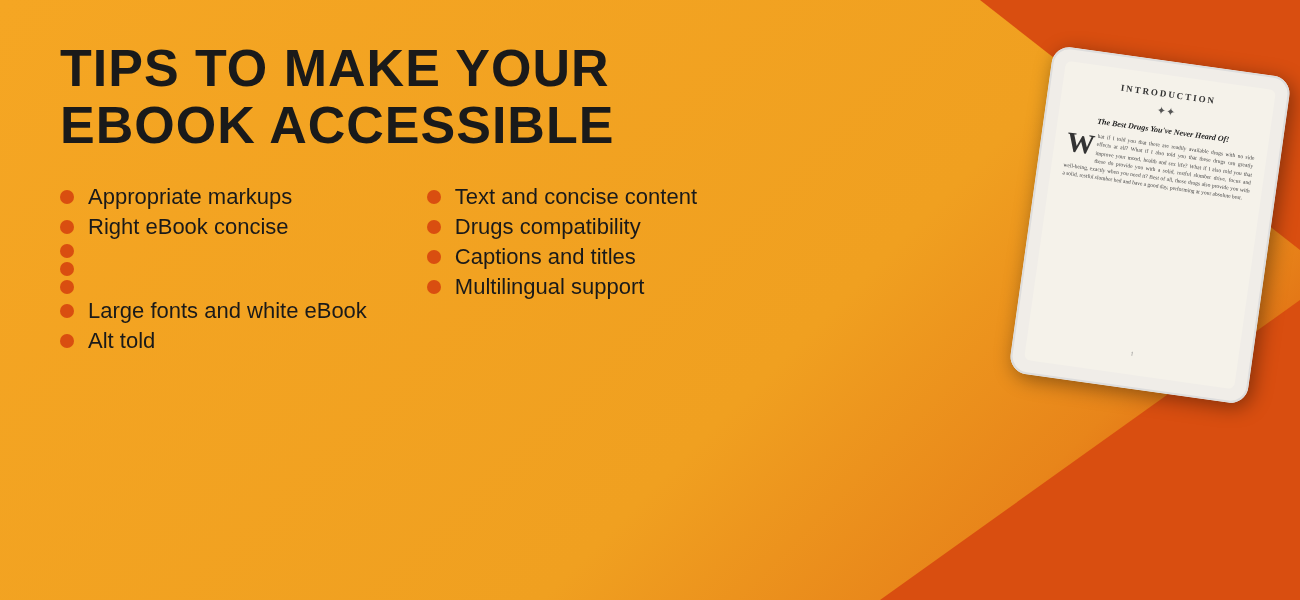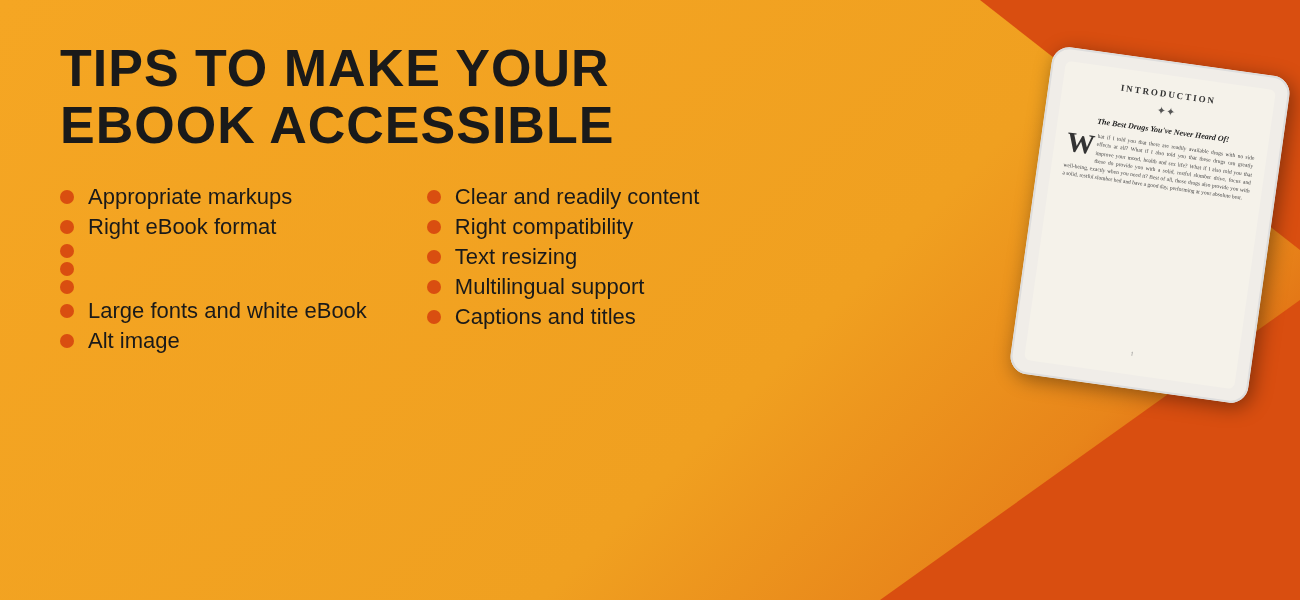--- a/index.html
+++ b/index.html
@@ -198,61 +198,57 @@
 
     <div class="lists-container">
 
       <ul class="bullet-list">
         <li>
           <span class="bullet-dot"></span>
           <span>Appropriate markups</span>
         </li>
         <li>
           <span class="bullet-dot"></span>
-          <span>Right eBook format</span>
+          <span>Right eBook concise</span>
         </li>
         <li>
           <span class="bullet-dot"></span>
         </li>
         <li>
           <span class="bullet-dot"></span>
         </li>
         <li>
           <span class="bullet-dot"></span>
         </li>
         <li>
           <span class="bullet-dot"></span>
           <span>Large fonts and white eBook</span>
         </li>
         <li>
           <span class="bullet-dot"></span>
-          <span>Alt image</span>
+          <span>Alt told</span>
         </li>
       </ul>
 
       <ul class="bullet-list">
         <li>
           <span class="bullet-dot"></span>
-          <span>Clear and readily content</span>
-        </li>
-        <li>
-          <span class="bullet-dot"></span>
-          <span>Right compatibility</span>
-        </li>
-        <li>
-          <span class="bullet-dot"></span>
-          <span>Text resizing</span>
+          <span>Text and concise content</span>
+        </li>
+        <li>
+          <span class="bullet-dot"></span>
+          <span>Drugs compatibility</span>
+        </li>
+        <li>
+          <span class="bullet-dot"></span>
+          <span>Captions and titles</span>
         </li>
         <li>
           <span class="bullet-dot"></span>
           <span>Multilingual support</span>
-        </li>
-        <li>
-          <span class="bullet-dot"></span>
-          <span>Captions and titles</span>
         </li>
       </ul>
     </div>
   </div>
 </div>
 
 <div class="ereader-wrap">
   <div class="ereader">
     <div class="ereader-screen">
       <div class="ereader-chapter">Introduction</div>

